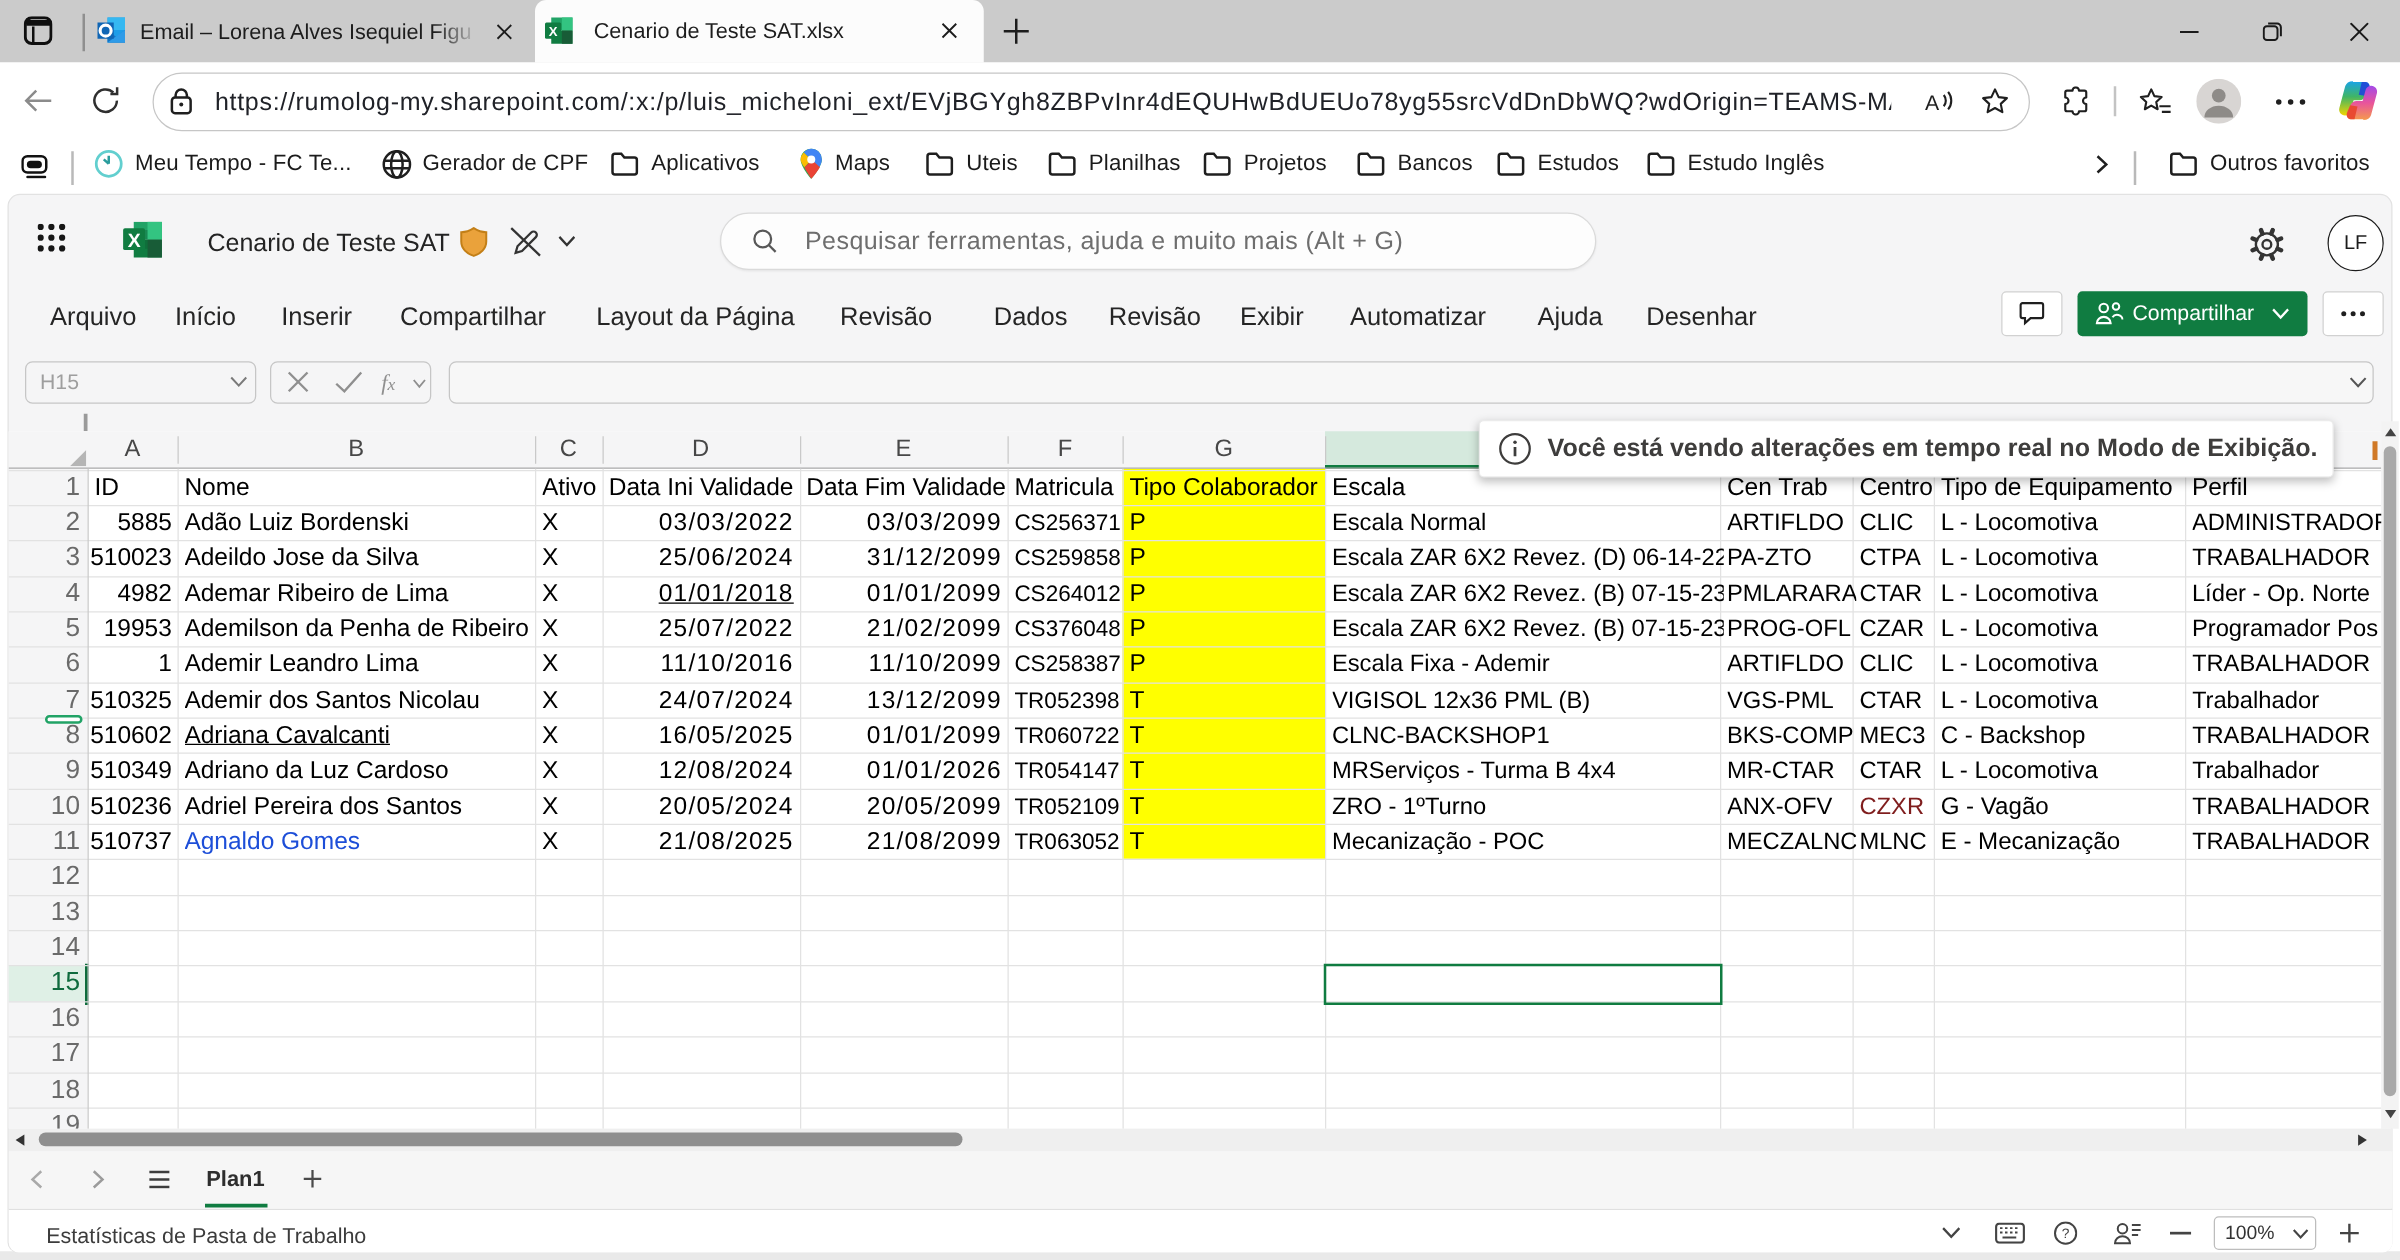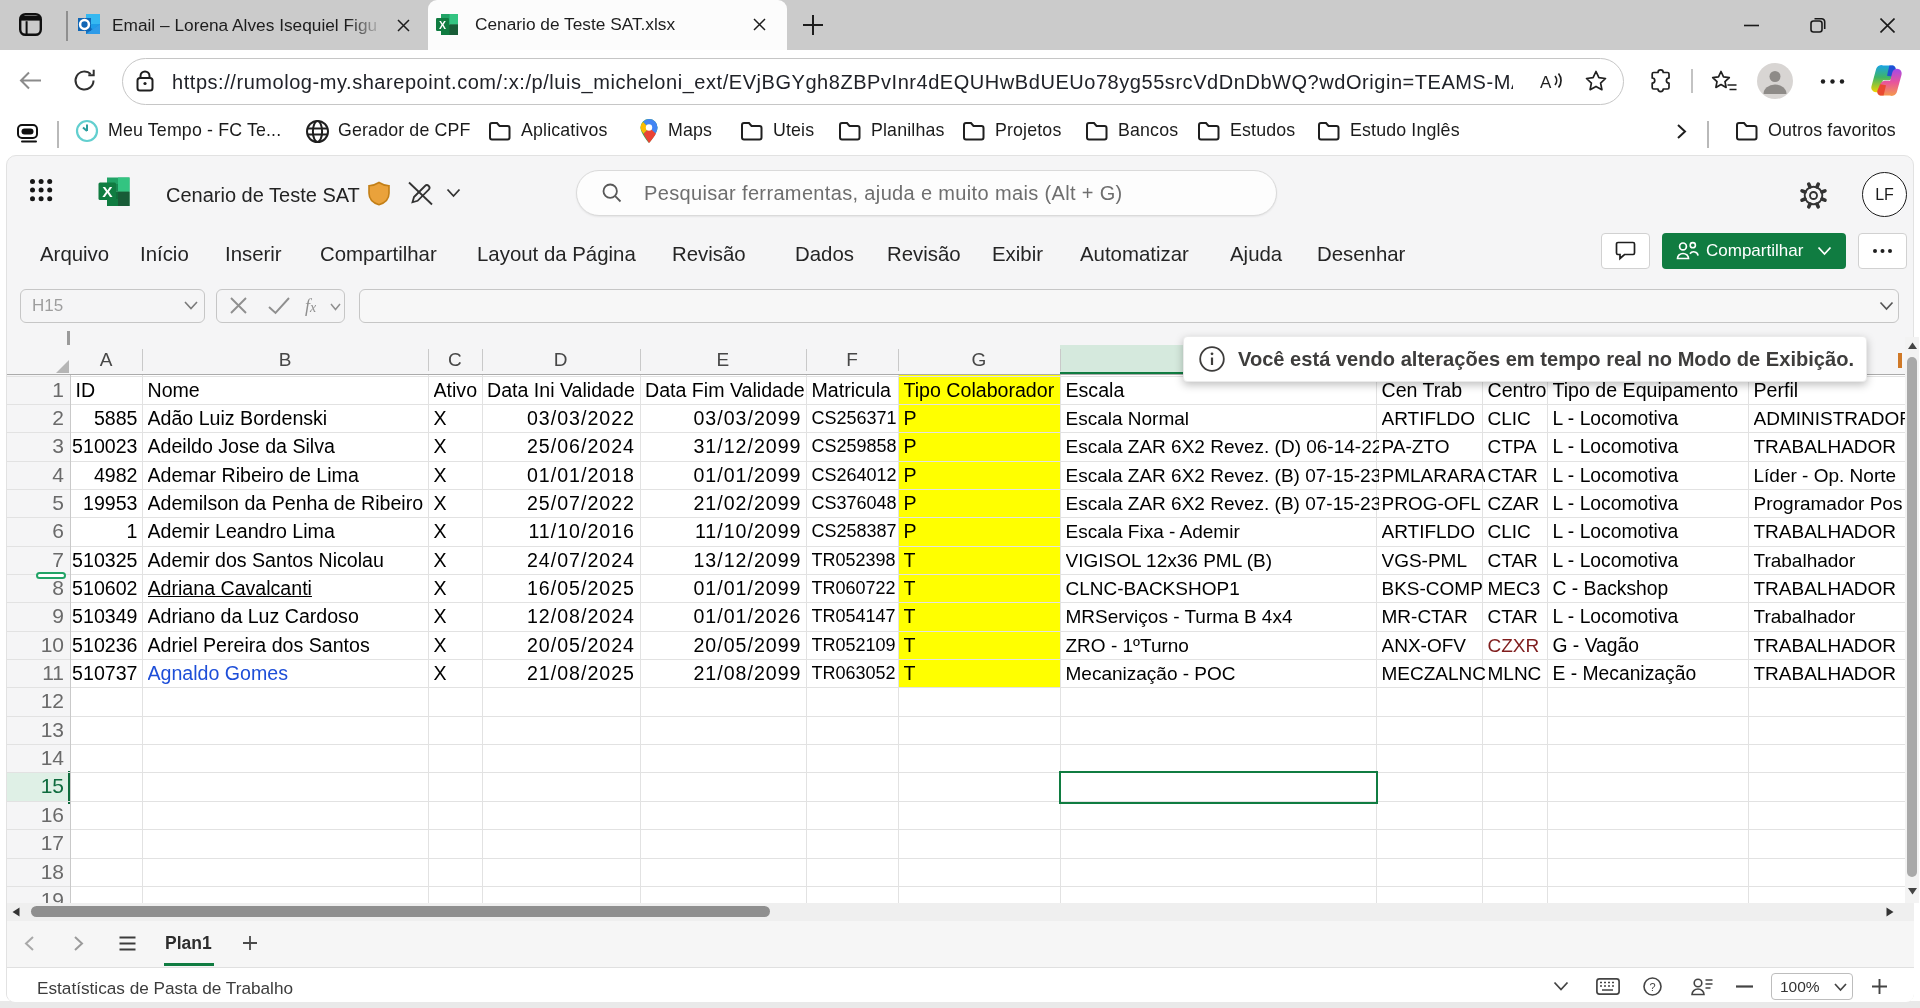--- a/index.html
+++ b/index.html
@@ -400,21 +400,21 @@
 <div class="abs" style="left:811.5px;top:432.2px;width:85.5px;height:28.35px;font-size:18px;line-height:29.35px;color:#000;white-space:nowrap;overflow:hidden;">CS259858</div>
 <div class="abs" style="left:903.5px;top:432.2px;width:155.5px;height:28.35px;font-size:19.6px;line-height:29.35px;color:#000;white-space:nowrap;overflow:hidden;">P</div>
 <div class="abs" style="left:1065.5px;top:432.2px;width:313px;height:28.35px;font-size:19px;line-height:29.35px;color:#000;white-space:nowrap;overflow:hidden;">Escala ZAR 6X2 Revez. (D) 06-14-22</div>
 <div class="abs" style="left:1381.5px;top:432.2px;width:103px;height:28.35px;font-size:19px;line-height:29.35px;color:#000;white-space:nowrap;overflow:hidden;">PA-ZTO</div>
 <div class="abs" style="left:1487.5px;top:432.2px;width:58.5px;height:28.35px;font-size:19px;line-height:29.35px;color:#000;white-space:nowrap;overflow:hidden;">CTPA</div>
 <div class="abs" style="left:1552.5px;top:432.2px;width:194.5px;height:28.35px;font-size:19.3px;line-height:29.35px;color:#000;white-space:nowrap;overflow:hidden;">L - Locomotiva</div>
 <div class="abs" style="left:1753.5px;top:432.2px;width:166.5px;height:28.35px;font-size:19px;line-height:29.35px;color:#000;white-space:nowrap;overflow:hidden;max-width:152px;">TRABALHADOR</div>
 <div class="abs" style="left:70px;top:460.6px;width:67.5px;height:28.35px;font-size:19.6px;line-height:29.35px;color:#000;text-align:right;white-space:nowrap;">4982</div>
 <div class="abs" style="left:147.5px;top:460.6px;width:279.5px;height:28.35px;font-size:19.6px;line-height:29.35px;color:#000;white-space:nowrap;overflow:hidden;">Ademar Ribeiro de Lima</div>
 <div class="abs" style="left:433.5px;top:460.6px;width:47.0px;height:28.35px;font-size:19.6px;line-height:29.35px;color:#000;white-space:nowrap;overflow:hidden;">X</div>
-<div class="abs" style="left:481.5px;top:460.6px;width:153.5px;height:28.35px;font-size:19.6px;line-height:29.35px;color:#000;text-align:right;white-space:nowrap;letter-spacing:1.0px;">01/01/2018</div>
+<div class="abs" style="left:481.5px;top:460.6px;width:153.5px;height:28.35px;font-size:19.6px;line-height:29.35px;color:#000;text-align:right;white-space:nowrap;letter-spacing:1.0px;text-decoration:underline;">01/01/2018</div>
 <div class="abs" style="left:639.5px;top:460.6px;width:162.0px;height:28.35px;font-size:19.6px;line-height:29.35px;color:#000;text-align:right;white-space:nowrap;letter-spacing:1.0px;">01/01/2099</div>
 <div class="abs" style="left:811.5px;top:460.6px;width:85.5px;height:28.35px;font-size:18px;line-height:29.35px;color:#000;white-space:nowrap;overflow:hidden;">CS264012</div>
 <div class="abs" style="left:903.5px;top:460.6px;width:155.5px;height:28.35px;font-size:19.6px;line-height:29.35px;color:#000;white-space:nowrap;overflow:hidden;">P</div>
 <div class="abs" style="left:1065.5px;top:460.6px;width:313px;height:28.35px;font-size:19px;line-height:29.35px;color:#000;white-space:nowrap;overflow:hidden;">Escala ZAR 6X2 Revez. (B) 07-15-23</div>
 <div class="abs" style="left:1381.5px;top:460.6px;width:103px;height:28.35px;font-size:19px;line-height:29.35px;color:#000;white-space:nowrap;overflow:hidden;">PMLARARA</div>
 <div class="abs" style="left:1487.5px;top:460.6px;width:58.5px;height:28.35px;font-size:19px;line-height:29.35px;color:#000;white-space:nowrap;overflow:hidden;">CTAR</div>
 <div class="abs" style="left:1552.5px;top:460.6px;width:194.5px;height:28.35px;font-size:19.3px;line-height:29.35px;color:#000;white-space:nowrap;overflow:hidden;">L - Locomotiva</div>
 <div class="abs" style="left:1753.5px;top:460.6px;width:166.5px;height:28.35px;font-size:19px;line-height:29.35px;color:#000;white-space:nowrap;overflow:hidden;max-width:152px;">Líder - Op. Norte</div>
 <div class="abs" style="left:70px;top:488.9px;width:67.5px;height:28.35px;font-size:19.6px;line-height:29.35px;color:#000;text-align:right;white-space:nowrap;">19953</div>
 <div class="abs" style="left:147.5px;top:488.9px;width:279.5px;height:28.35px;font-size:19.6px;line-height:29.35px;color:#000;white-space:nowrap;overflow:hidden;">Ademilson da Penha de Ribeiro</div>

